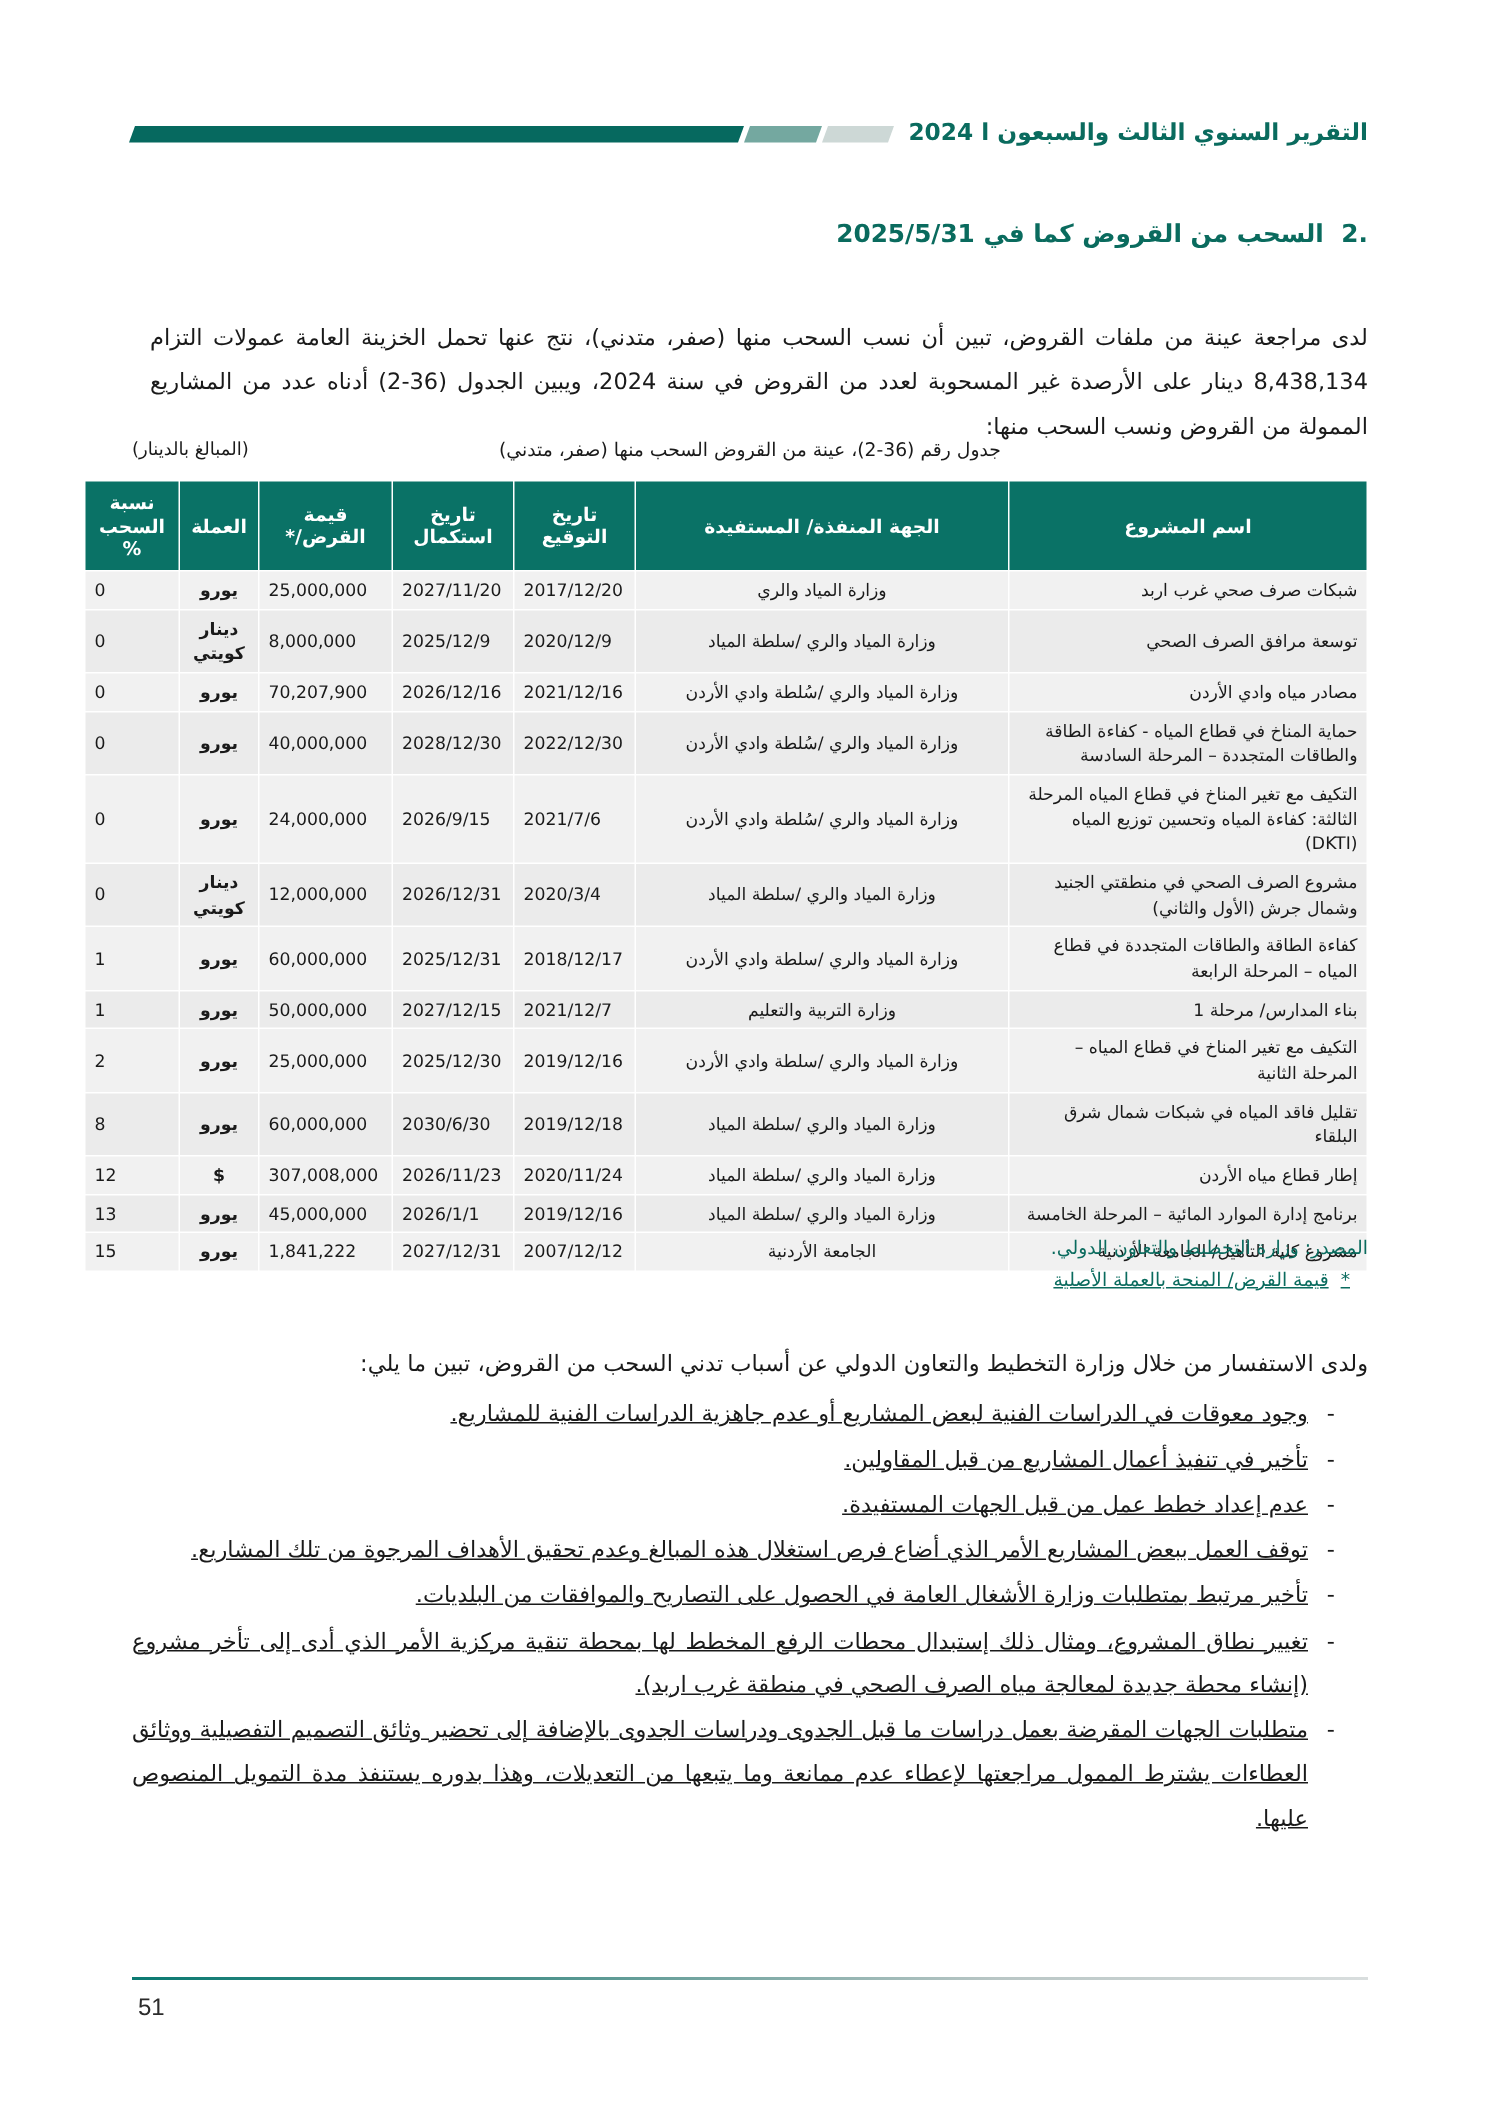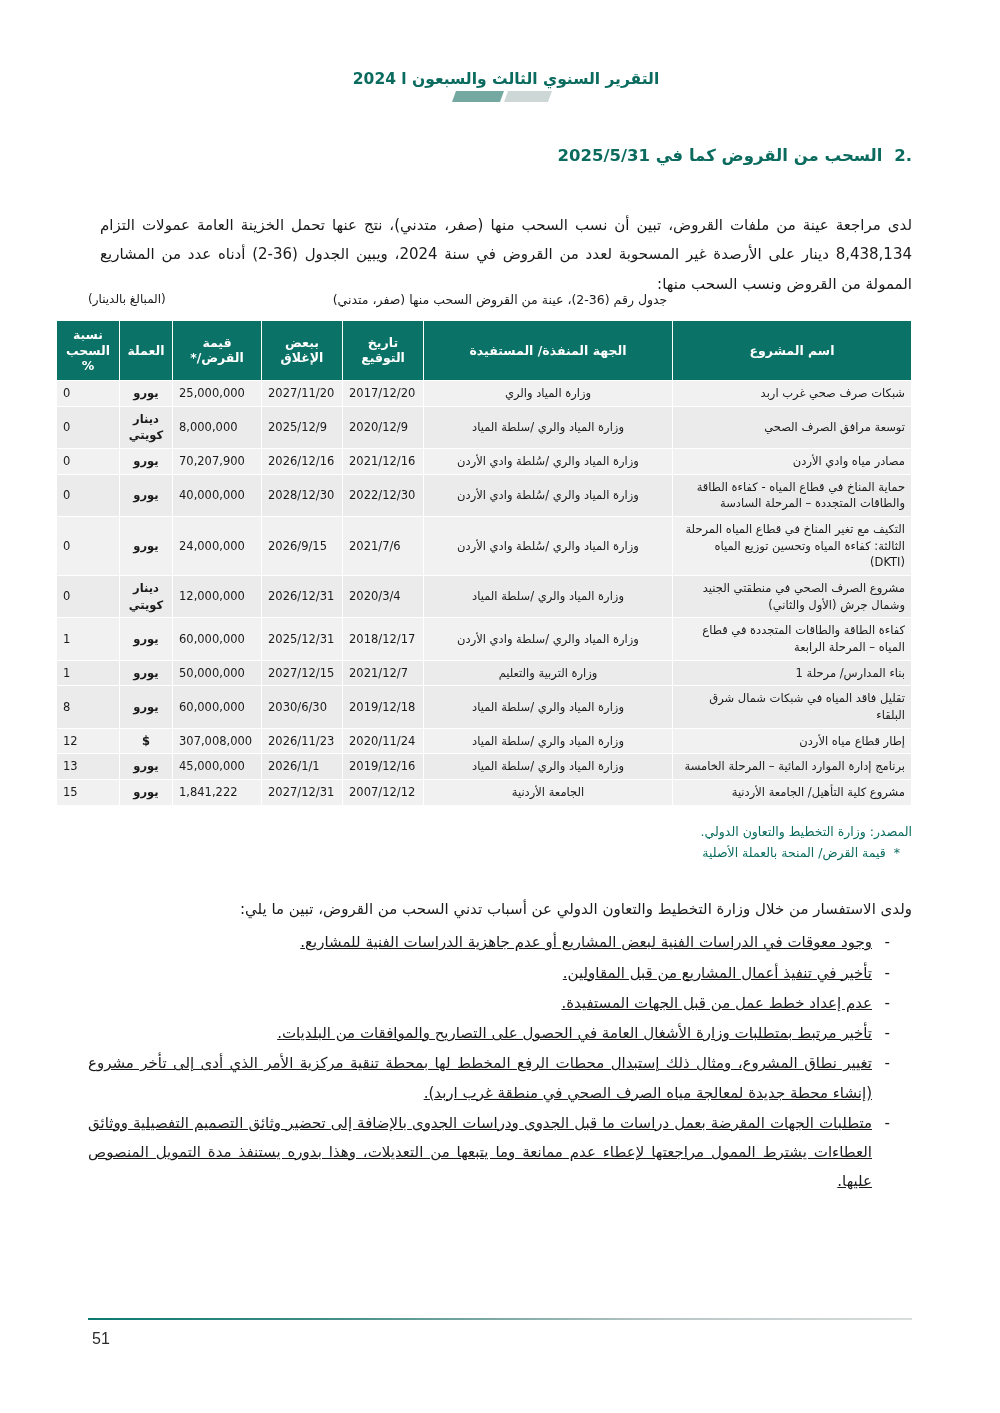--- a/index.html
+++ b/index.html
@@ -25,21 +25,20 @@
   }
 
   
   .runhead {
     position: absolute;
     top: 72px;
     right: 88px;
     left: 88px;
     height: 34px;
     display: flex;
-    flex-direction: column;
     align-items: center;
     gap: 0;
     justify-content: flex-end;
   }
   .runhead-title {
     font-size: 15.5px;
     font-weight: 700;
     color: #0a6b5e;
     letter-spacing: -0.2px;
     white-space: nowrap;
@@ -179,21 +178,21 @@
     left: 88px;
     direction: rtl;
   }
   .note-line {
     font-size: 12.5px;
     color: #0a6b5e;
     line-height: 1.65;
     text-align: right;
     direction: rtl;
   }
-  .note-line.star { padding-right: 12px; }
+  .note-line.star { padding-right: 12px; text-decoration: underline; }
   .note-line .ast { margin-left: 8px; }
 
   
   .body-sec {
     position: absolute;
     top: 880px;
     right: 88px;
     left: 88px;
     direction: rtl;
   }
@@ -283,21 +282,21 @@
         <col class="w-close">
           <col class="w-amount">
           <col class="w-curr">
           <col class="w-pct">
       </colgroup>
       <thead>
         <tr>
           <th>اسم المشروع</th>
           <th>الجهة المنفذة/ المستفيدة</th>
           <th>تاريخ التوقيع</th>
-          <th>ببعض الإغلاق</th>
+          <th>تاريخ استكمال</th>
           <th>قيمة القرض/*</th>
           <th>العملة</th>
           <th>نسبة السحب %</th>
         </tr>
       </thead>
       <tbody id="loans-body">
           <tr>
             <td class="c-project">شبكات صرف صحي غرب اربد</td>
             <td class="c-agency">وزارة المياد والري</td>
             <td class="c-sign">2017/12/20</td>
@@ -361,20 +360,29 @@
             <td class="c-pct">1</td>
           </tr>
           <tr class="alt">
             <td class="c-project">بناء المدارس/ مرحلة 1</td>
             <td class="c-agency">وزارة التربية والتعليم</td>
             <td class="c-sign">2021/12/7</td>
             <td class="c-close">2027/12/15</td>
             <td class="c-amount">50,000,000</td>
             <td class="c-curr">يورو</td>
             <td class="c-pct">1</td>
+          </tr>
+          <tr>
+            <td class="c-project">التكيف مع تغير المناخ في قطاع المياه – المرحلة الثانية</td>
+            <td class="c-agency">وزارة المياد والري /سلطة وادي الأردن</td>
+            <td class="c-sign">2019/12/16</td>
+            <td class="c-close">2025/12/30</td>
+            <td class="c-amount">25,000,000</td>
+            <td class="c-curr">يورو</td>
+            <td class="c-pct">2</td>
           </tr>
           <tr class="alt">
             <td class="c-project">تقليل فاقد المياه في شبكات شمال شرق البلقاء</td>
             <td class="c-agency">وزارة المياد والري /سلطة المياد</td>
             <td class="c-sign">2019/12/18</td>
             <td class="c-close">2030/6/30</td>
             <td class="c-amount">60,000,000</td>
             <td class="c-curr">يورو</td>
             <td class="c-pct">8</td>
           </tr>
@@ -415,20 +423,21 @@
       <span class="ast">*</span><span>قيمة القرض/ المنحة بالعملة الأصلية</span>
     </div>
   </div>
 
   <div class="body-sec">
     <p class="lead-par">ولدى الاستفسار من خلال وزارة التخطيط والتعاون الدولي عن أسباب تدني السحب من القروض، تبين ما يلي:</p>
     <ul class="dashlist" id="bullets">
         <li>وجود معوقات في الدراسات الفنية لبعض المشاريع أو عدم جاهزية الدراسات الفنية للمشاريع.</li>
         <li>تأخير في تنفيذ أعمال المشاريع من قبل المقاولين.</li>
         <li>عدم إعداد خطط عمل من قبل الجهات المستفيدة.</li>
+        <li>توقف العمل ببعض المشاريع الأمر الذي أضاع فرص استغلال هذه المبالغ وعدم تحقيق الأهداف المرجوة من تلك المشاريع.</li>
         <li>تأخير مرتبط بمتطلبات وزارة الأشغال العامة في الحصول على التصاريح والموافقات من البلديات.</li>
         <li>تغيير نطاق المشروع، ومثال ذلك إستبدال محطات الرفع المخطط لها بمحطة تنقية مركزية الأمر الذي أدى إلى تأخر مشروع (إنشاء محطة جديدة لمعالجة مياه الصرف الصحي في منطقة غرب اربد).</li>
         <li>متطلبات الجهات المقرضة بعمل دراسات ما قبل الجدوى ودراسات الجدوى بالإضافة إلى تحضير وثائق التصميم التفصيلية ووثائق العطاءات يشترط الممول مراجعتها لإعطاء عدم ممانعة وما يتبعها من التعديلات، وهذا بدوره يستنفذ مدة التمويل المنصوص عليها.</li>
       </ul>
   </div>
 
   <div class="foot-rule"></div>
   <div class="page-num">51</div>
 
 </div>

